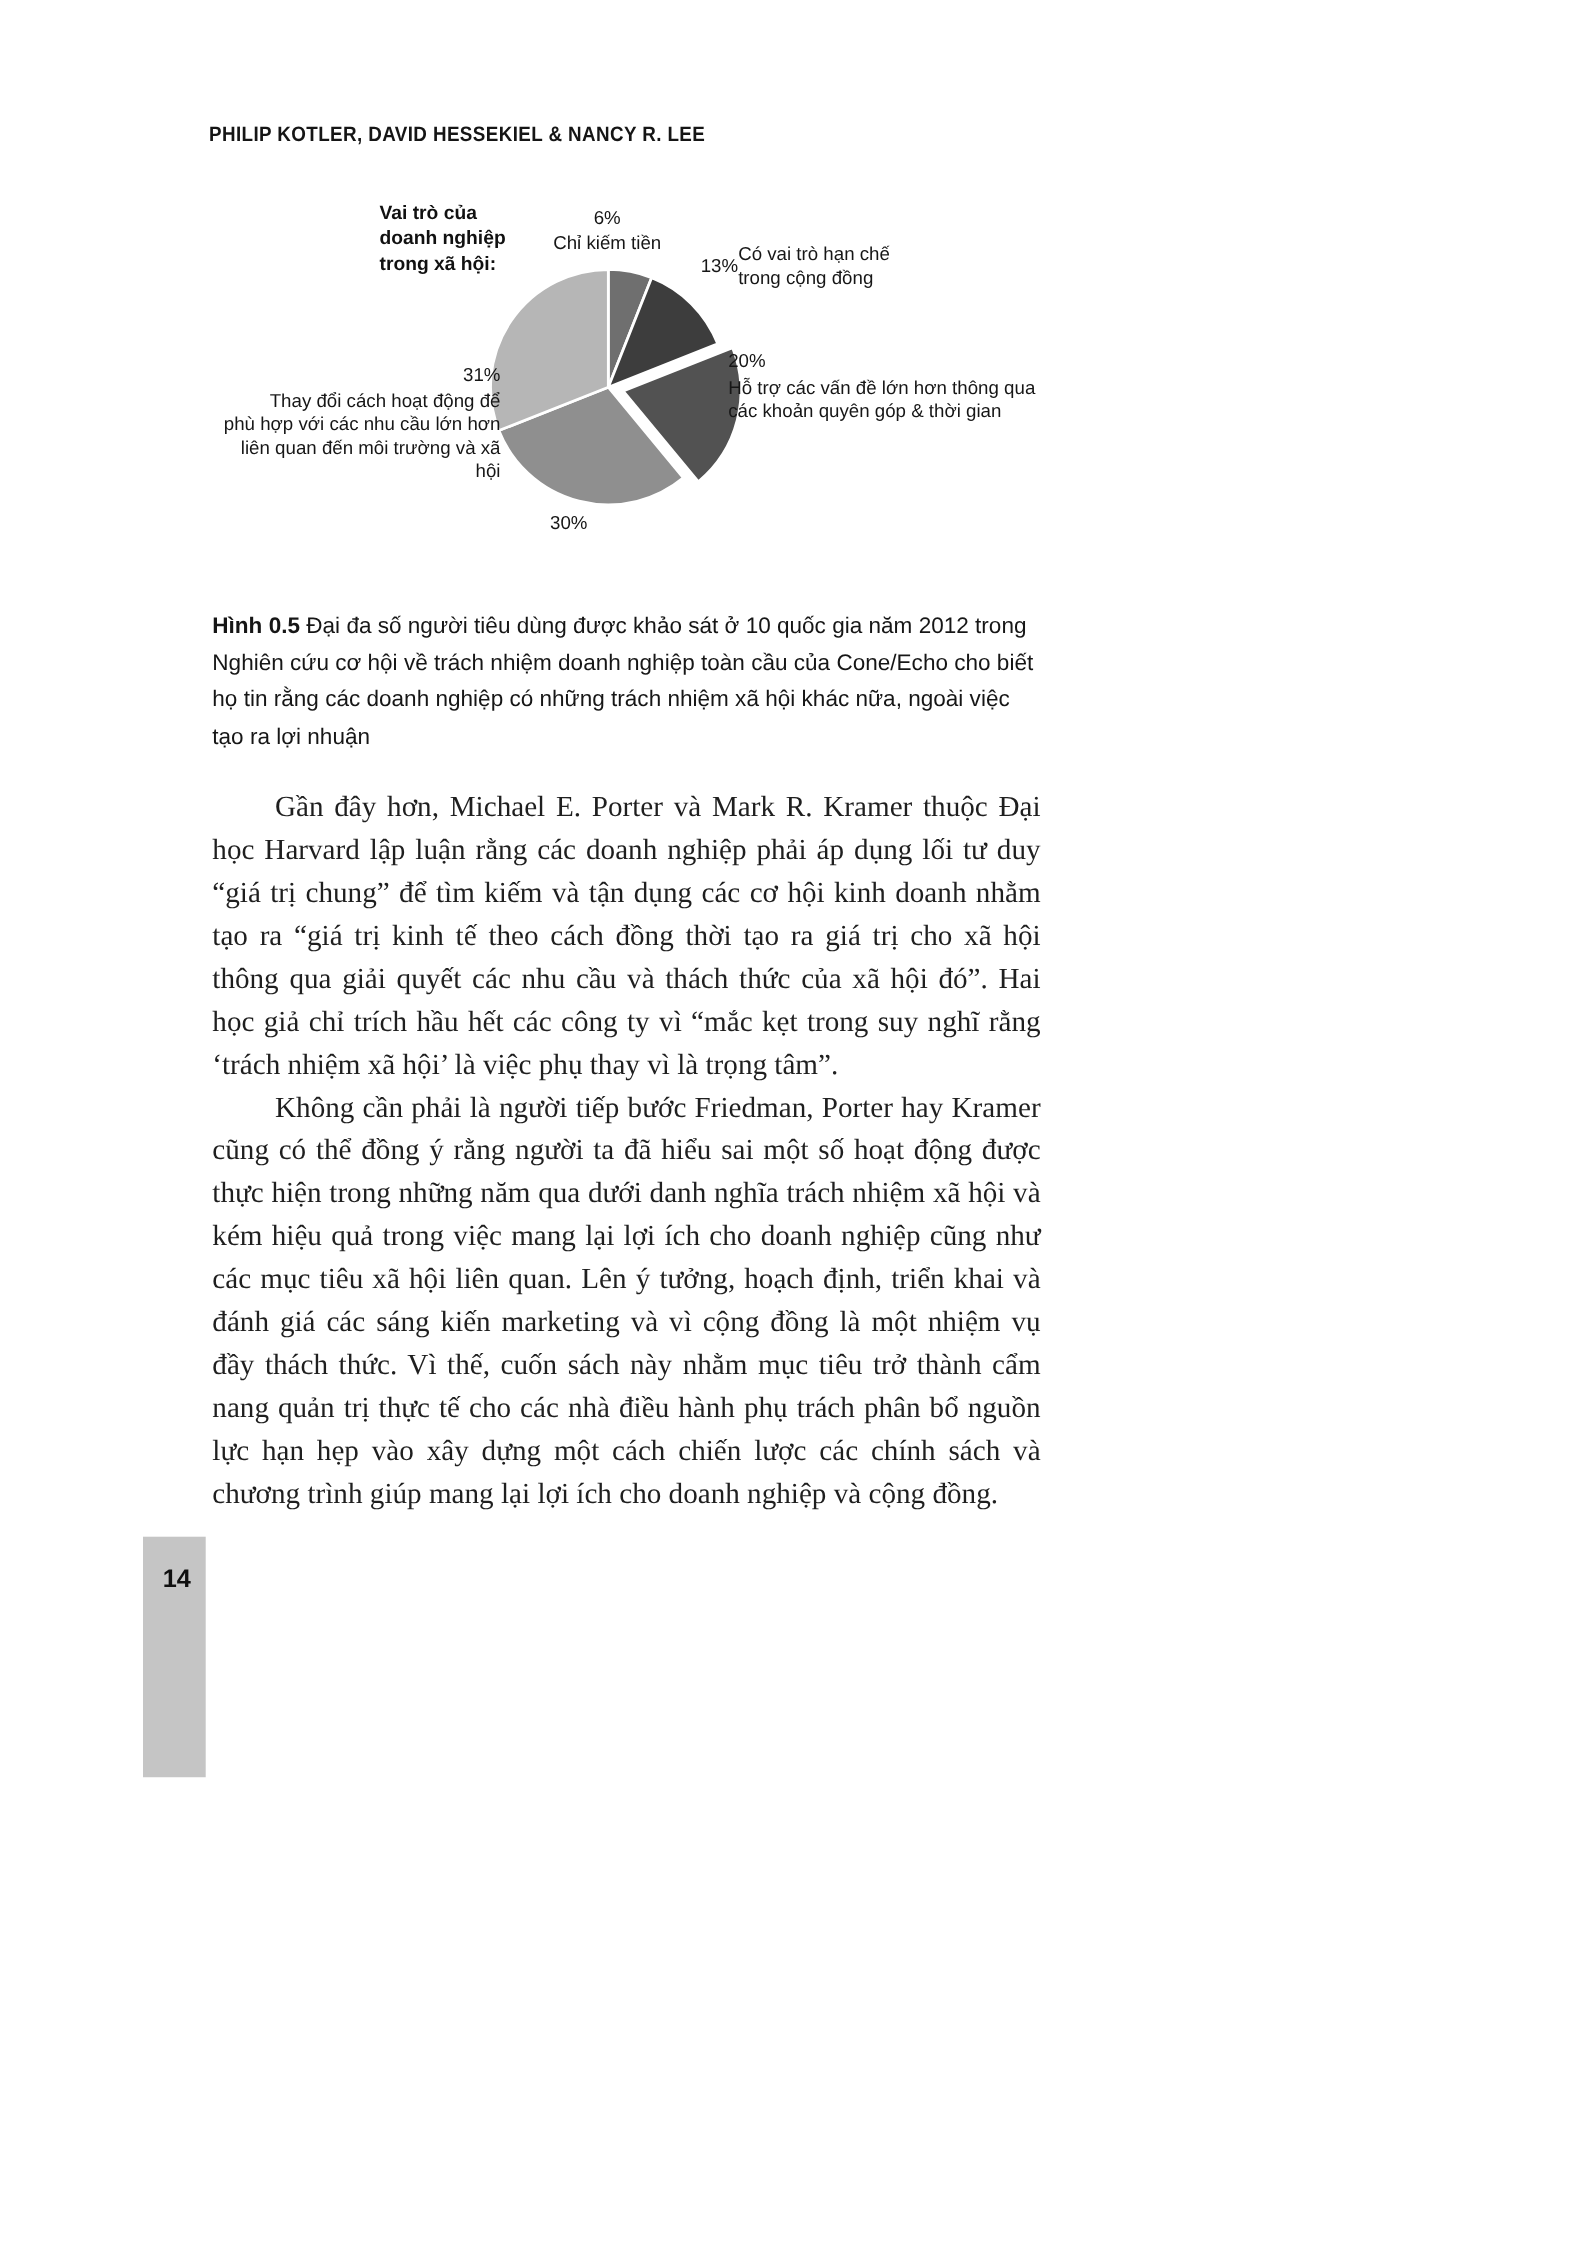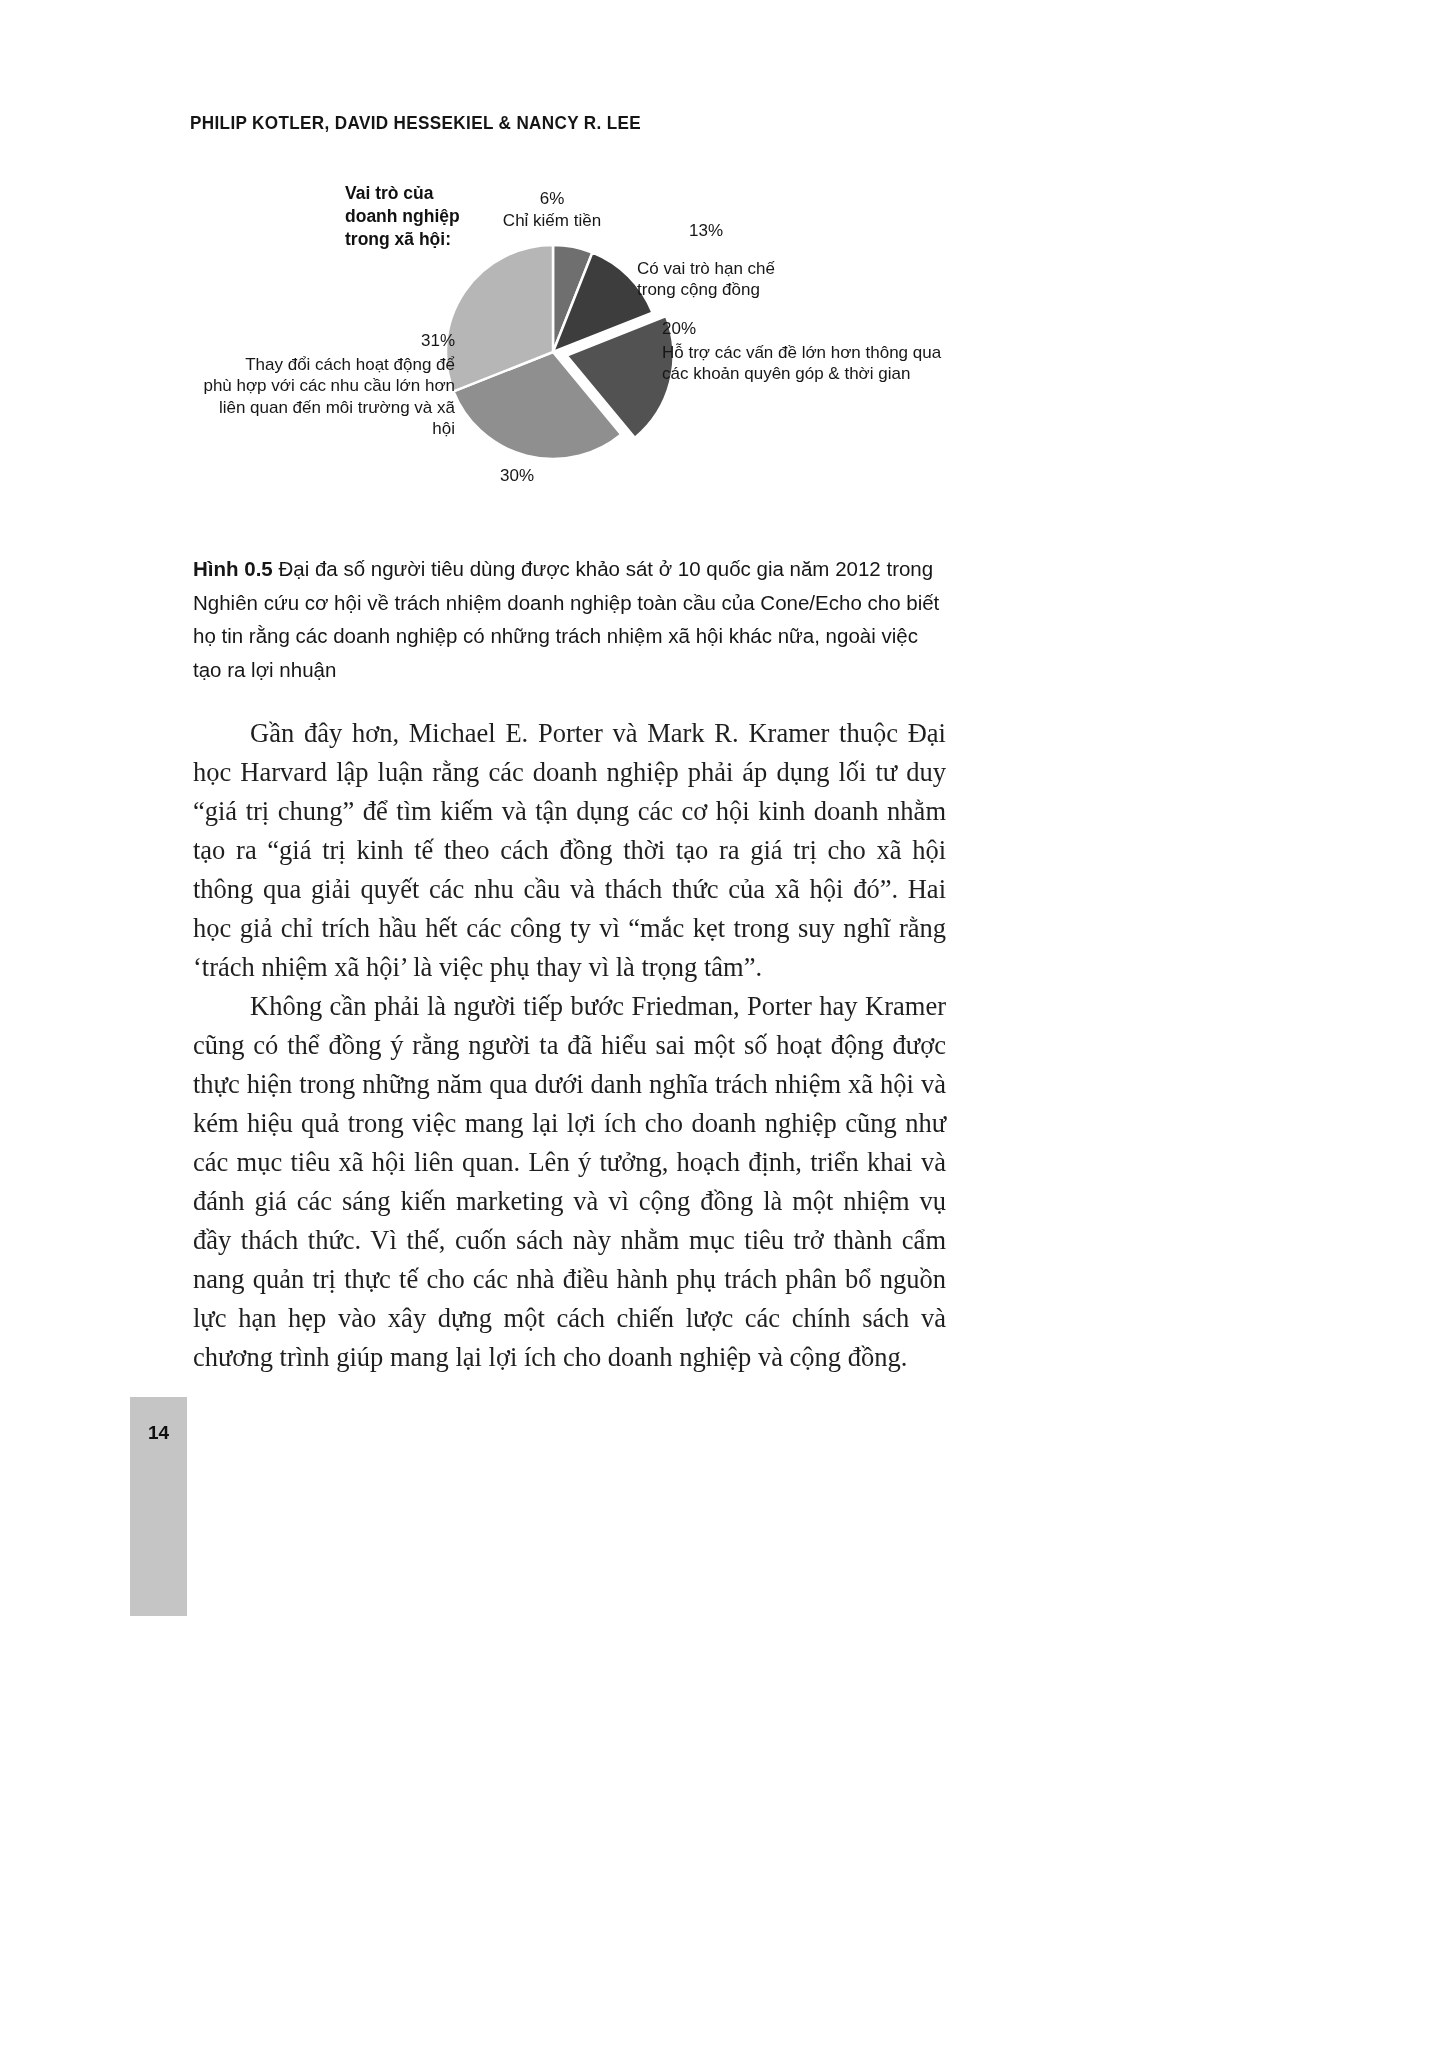--- a/index.html
+++ b/index.html
@@ -15,21 +15,21 @@
   }
   
   .pie { position:absolute; left:410px; top:218px; }
   .chart-title {
     position:absolute; left:345px; top:182px;
     font-size:17.5px; font-weight:700; line-height:23px; color:#111;
   }
   .lbl { position:absolute; font-size:17px; line-height:21.5px; color:#161616; }
   .pct { font-size:17px; }
   .lbl-6  { left:462px; top:188px; width:180px; text-align:center; }
-  .lbl-13 { left:637px; top:220px; display:flex; align-items:center; gap:16px;flex-direction:column; }
+  .lbl-13 { left:637px; top:220px; display:flex; align-items:center; gap:0; }
   .lbl-20 { left:662px; top:318px; }
   .lbl-20 .pct { margin-bottom:2px; }
   .lbl-31 { left:193px; top:330px; width:262px; text-align:right; }
   .lbl-31 .pct { margin-bottom:2px; }
   .lbl-30 { left:500px; top:452px; display:flex; align-items:flex-end; gap:22px; }
   .lbl-30 .pct { margin-top:13px; }
   
   .caption {
     position:absolute; left:193px; top:552px; width:756px;
     font-size:20.5px; line-height:33.5px; color:#161616;
@@ -37,21 +37,21 @@
   .caption b { font-weight:700; }
   
   .body-text {
     position:absolute; left:193px; top:714px; width:753px;
     font-family:"Liberation Serif", serif; font-size:26.5px; line-height:39px;
     text-align:justify; color:#1f1f1f;
   }
   .body-text p { text-indent:57px; }
   
   .sidebar-bar { position:absolute; left:130px; top:1397px; width:57px; height:651px; background:#c5c5c5; }
-  .page-number { position:absolute; left:148px; top:1422px; font-size:19px; font-weight:700; color:#101010; }
+  .page-number { position:absolute; left:148px; top:1422px; font-size:23px; font-weight:700; color:#101010; }
   .footer-bar { position:absolute; left:130px; top:2022px; width:491px; height:26px; background:#161616; }
 </style>
 </head>
 <body>
 
 <div class="page">
 
   <header class="authors">PHILIP KOTLER, DAVID HESSEKIEL &amp; NANCY R. LEE</header>
 
   <section>

